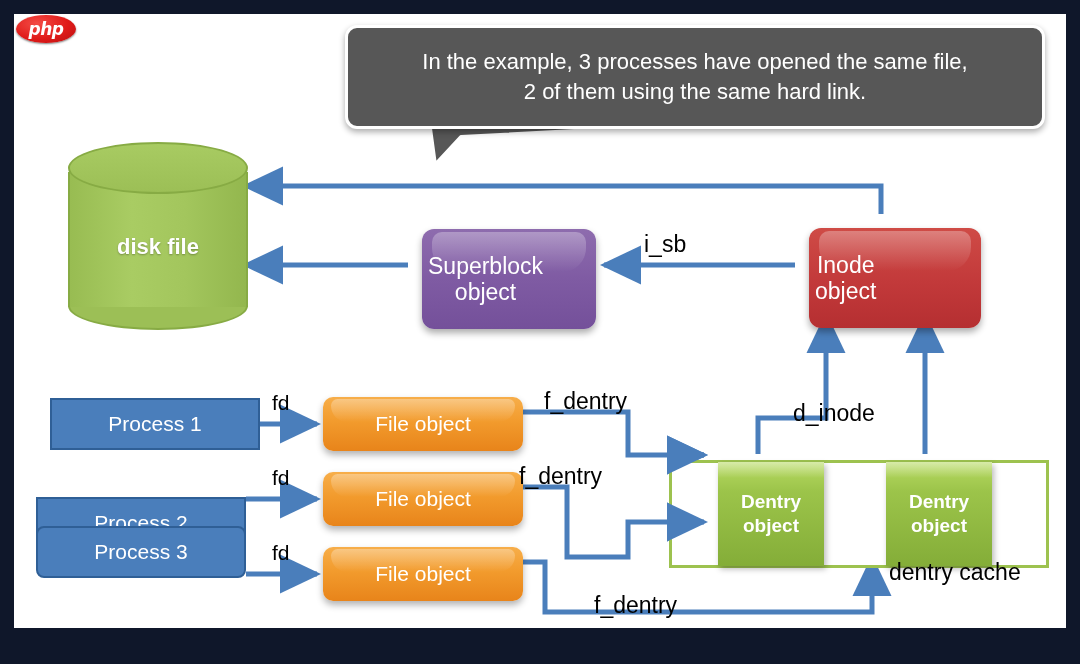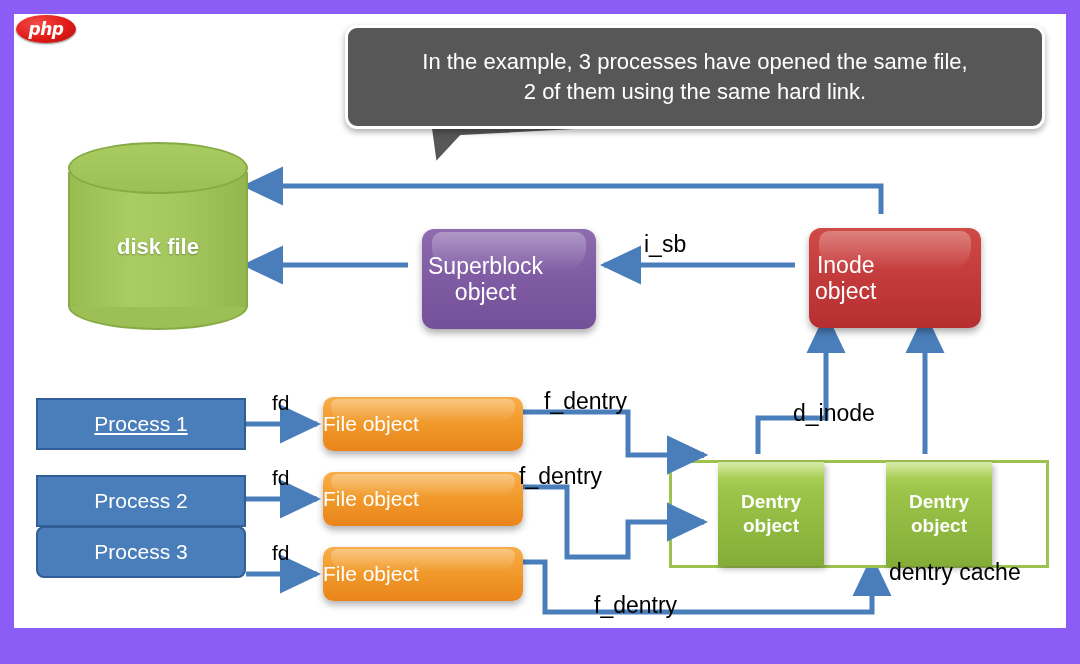--- a/index.html
+++ b/index.html
@@ -1,19 +1,19 @@
 <!DOCTYPE html>
 <html><head>
 <meta charset="utf-8">
 <style>
   html,body{margin:0;padding:0;background:#000;}
   body{width:1080px;height:664px;overflow:hidden;
        font-family:"Liberation Sans", sans-serif;}
 
-  #frame{position:relative;width:1080px;height:664px;background:#8b5cf6;overflow:hidden;}
+  #frame{position:relative;width:1080px;height:664px;background:#0f172a;overflow:hidden;}
 
   
   #canvas{position:absolute;left:14px;top:14px;width:1052px;height:614px;
           background:#fff;overflow:hidden;}
 
   
   #php-badge{position:absolute;left:2px;top:1px;width:60px;height:28px;z-index:60;}
   #php-badge .ell{position:absolute;left:0;top:0;width:60px;height:28px;border-radius:50%;
      background:radial-gradient(ellipse at 35% 30%, #f34b45 0%, #e01b19 55%, #b80f10 100%);
      box-shadow:0 1px 2px rgba(0,0,0,.5);}
@@ -55,21 +55,21 @@
         pointer-events:none;}
 
   #superblock{left:408px;top:215px;width:174px;height:100px;
      background:linear-gradient(to bottom,#8e6cae 0%,#7f5ba3 50%,#74509a 100%);}
   #inode{left:795px;top:214px;width:172px;height:100px;
      background:linear-gradient(to bottom,#cf4b46 0%,#c2393a 55%,#b52f31 100%);}
 
   .fileobj{position:absolute;width:200px;height:54px;border-radius:10px;z-index:12;
      background:linear-gradient(to bottom,#f7ae4a 0%,#f29b2d 45%,#e8841a 100%);
      box-shadow:0 4px 7px rgba(0,0,0,.30);
-     display:flex;align-items:center;justify-content:flex-start;color:#fff;font-size:21px;}
+     display:flex;align-items:center;justify-content:center;color:#fff;font-size:21px;}
   .fileobj::after{content:"";position:absolute;left:4%;top:2px;width:92%;height:42%;
      border-radius:8px 8px 20px 20px;
      background:linear-gradient(to bottom,rgba(255,255,255,.32),rgba(255,255,255,0));}
   .fileobj .inner{position:relative;z-index:2;}
 
   .procbox{position:absolute;width:210px;height:52px;z-index:12;
      background:#4a7ebb;border:2px solid #2f5f96;box-sizing:border-box;
      display:flex;align-items:center;justify-content:center;color:#fff;font-size:21px;}
 
   
@@ -163,24 +163,24 @@
       </div>
     </div>
 
     <div class="node" id="inode">
       <div class="inner">
         <span>Inode</span><br>
         <span>object</span>
       </div>
     </div>
 
-    <div class="procbox" style="left:22px;top:384px;text-decoration:underline;">
+    <div class="procbox" style="left:36px;top:384px;">
       <span>Process 1</span>
     </div>
-    <div class="procbox" style="left:22px;top:461px;">
+    <div class="procbox" style="left:22px;top:483px;">
       <span>Process 2</span>
     </div>
     <div class="procbox" style="left:22px;top:512px;border-radius:8px;">
       <span>Process 3</span>
     </div>
 
     <div class="fileobj" style="left:309px;top:383px;">
       <span class="inner">File object</span>
     </div>
     <div class="fileobj" style="left:309px;top:458px;">

